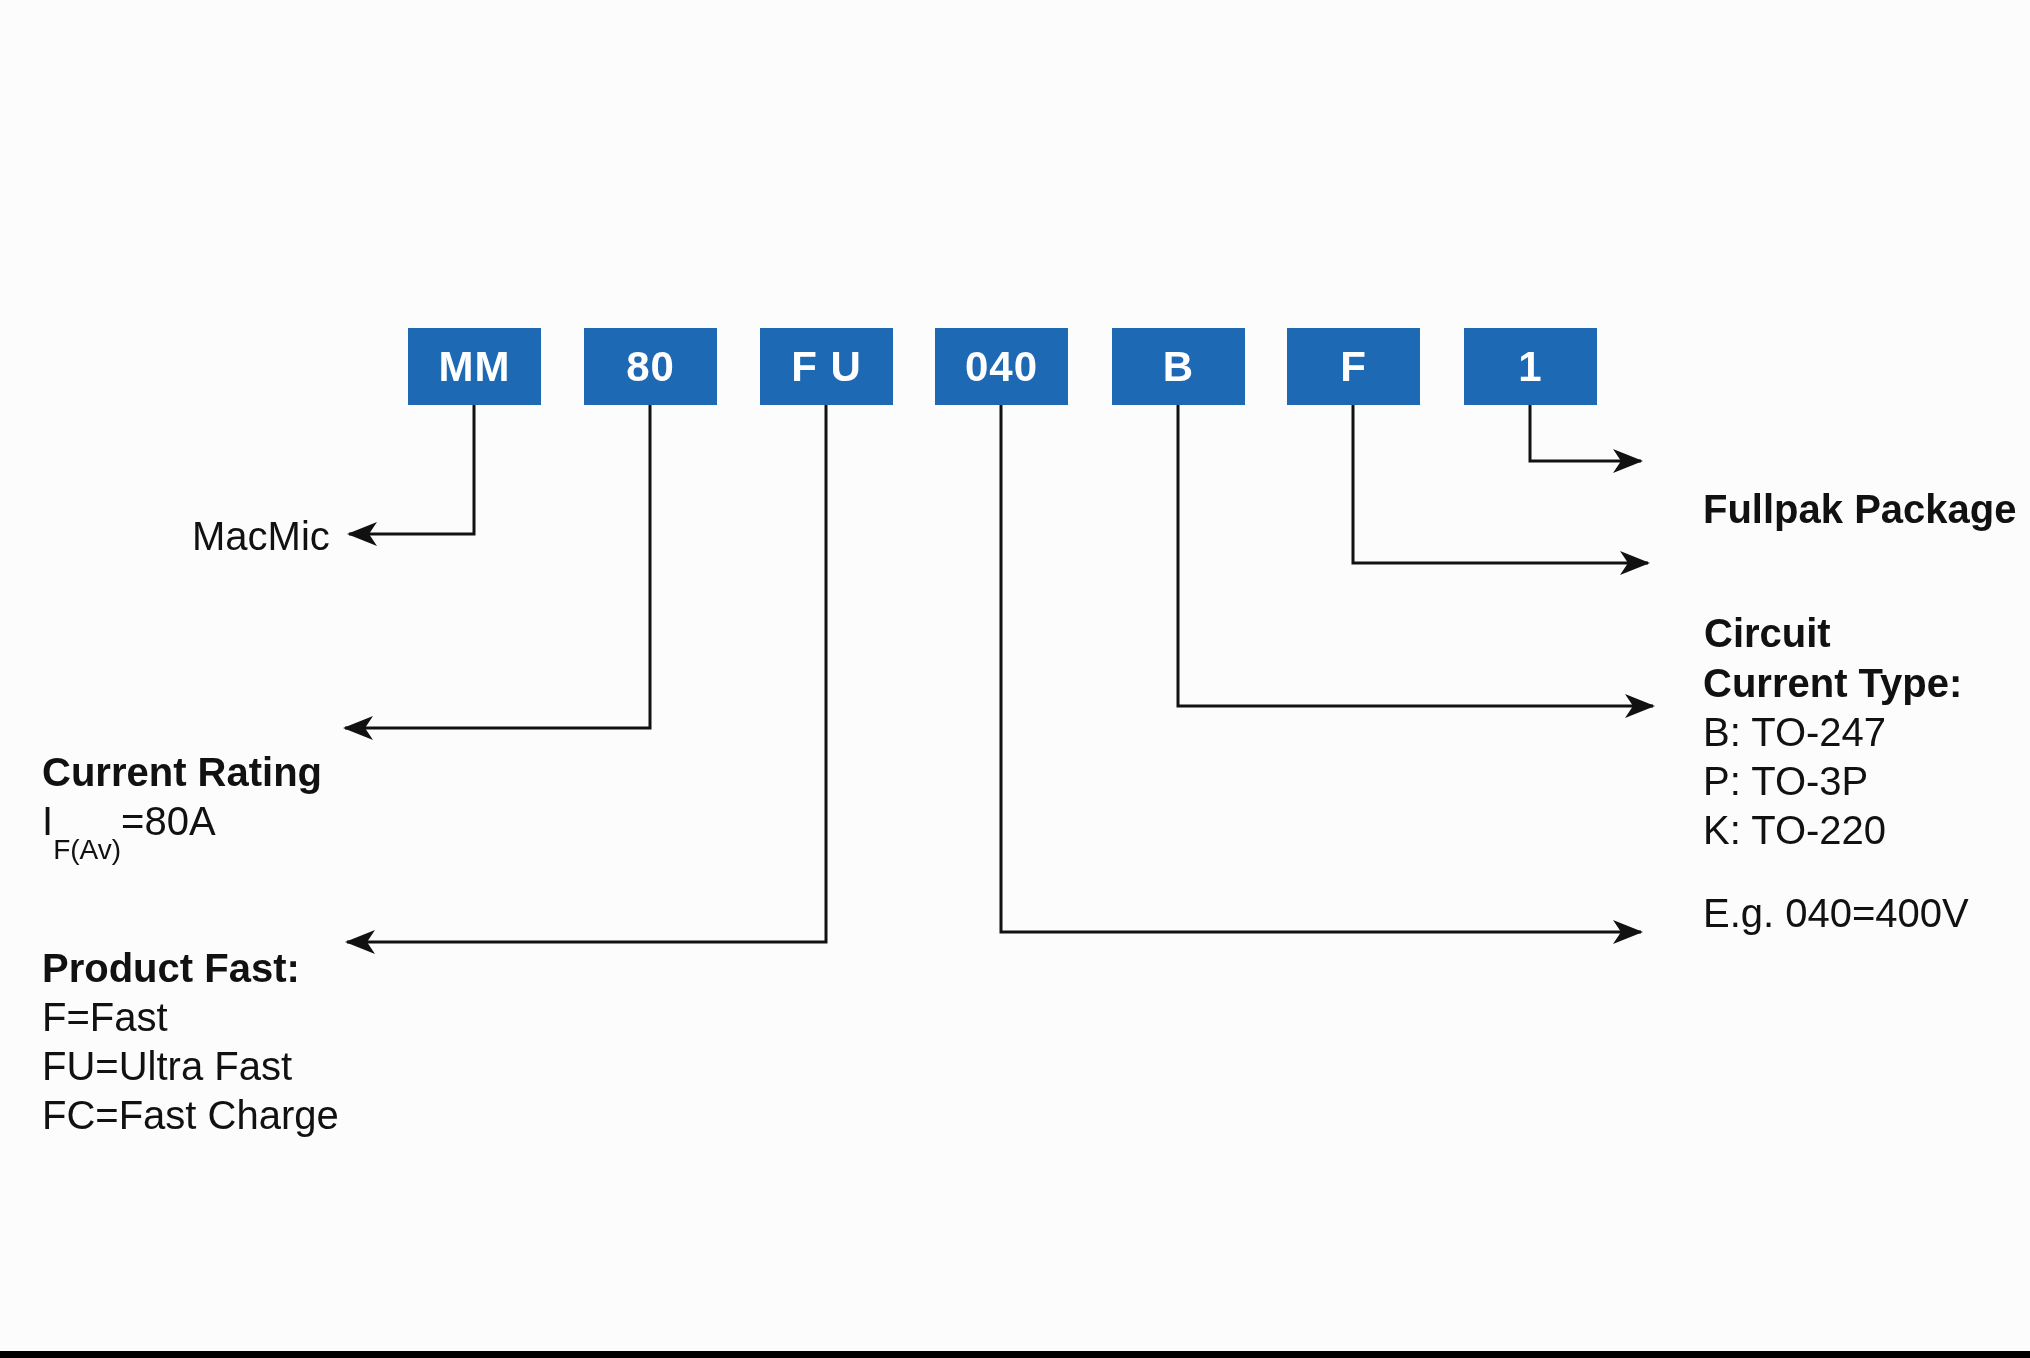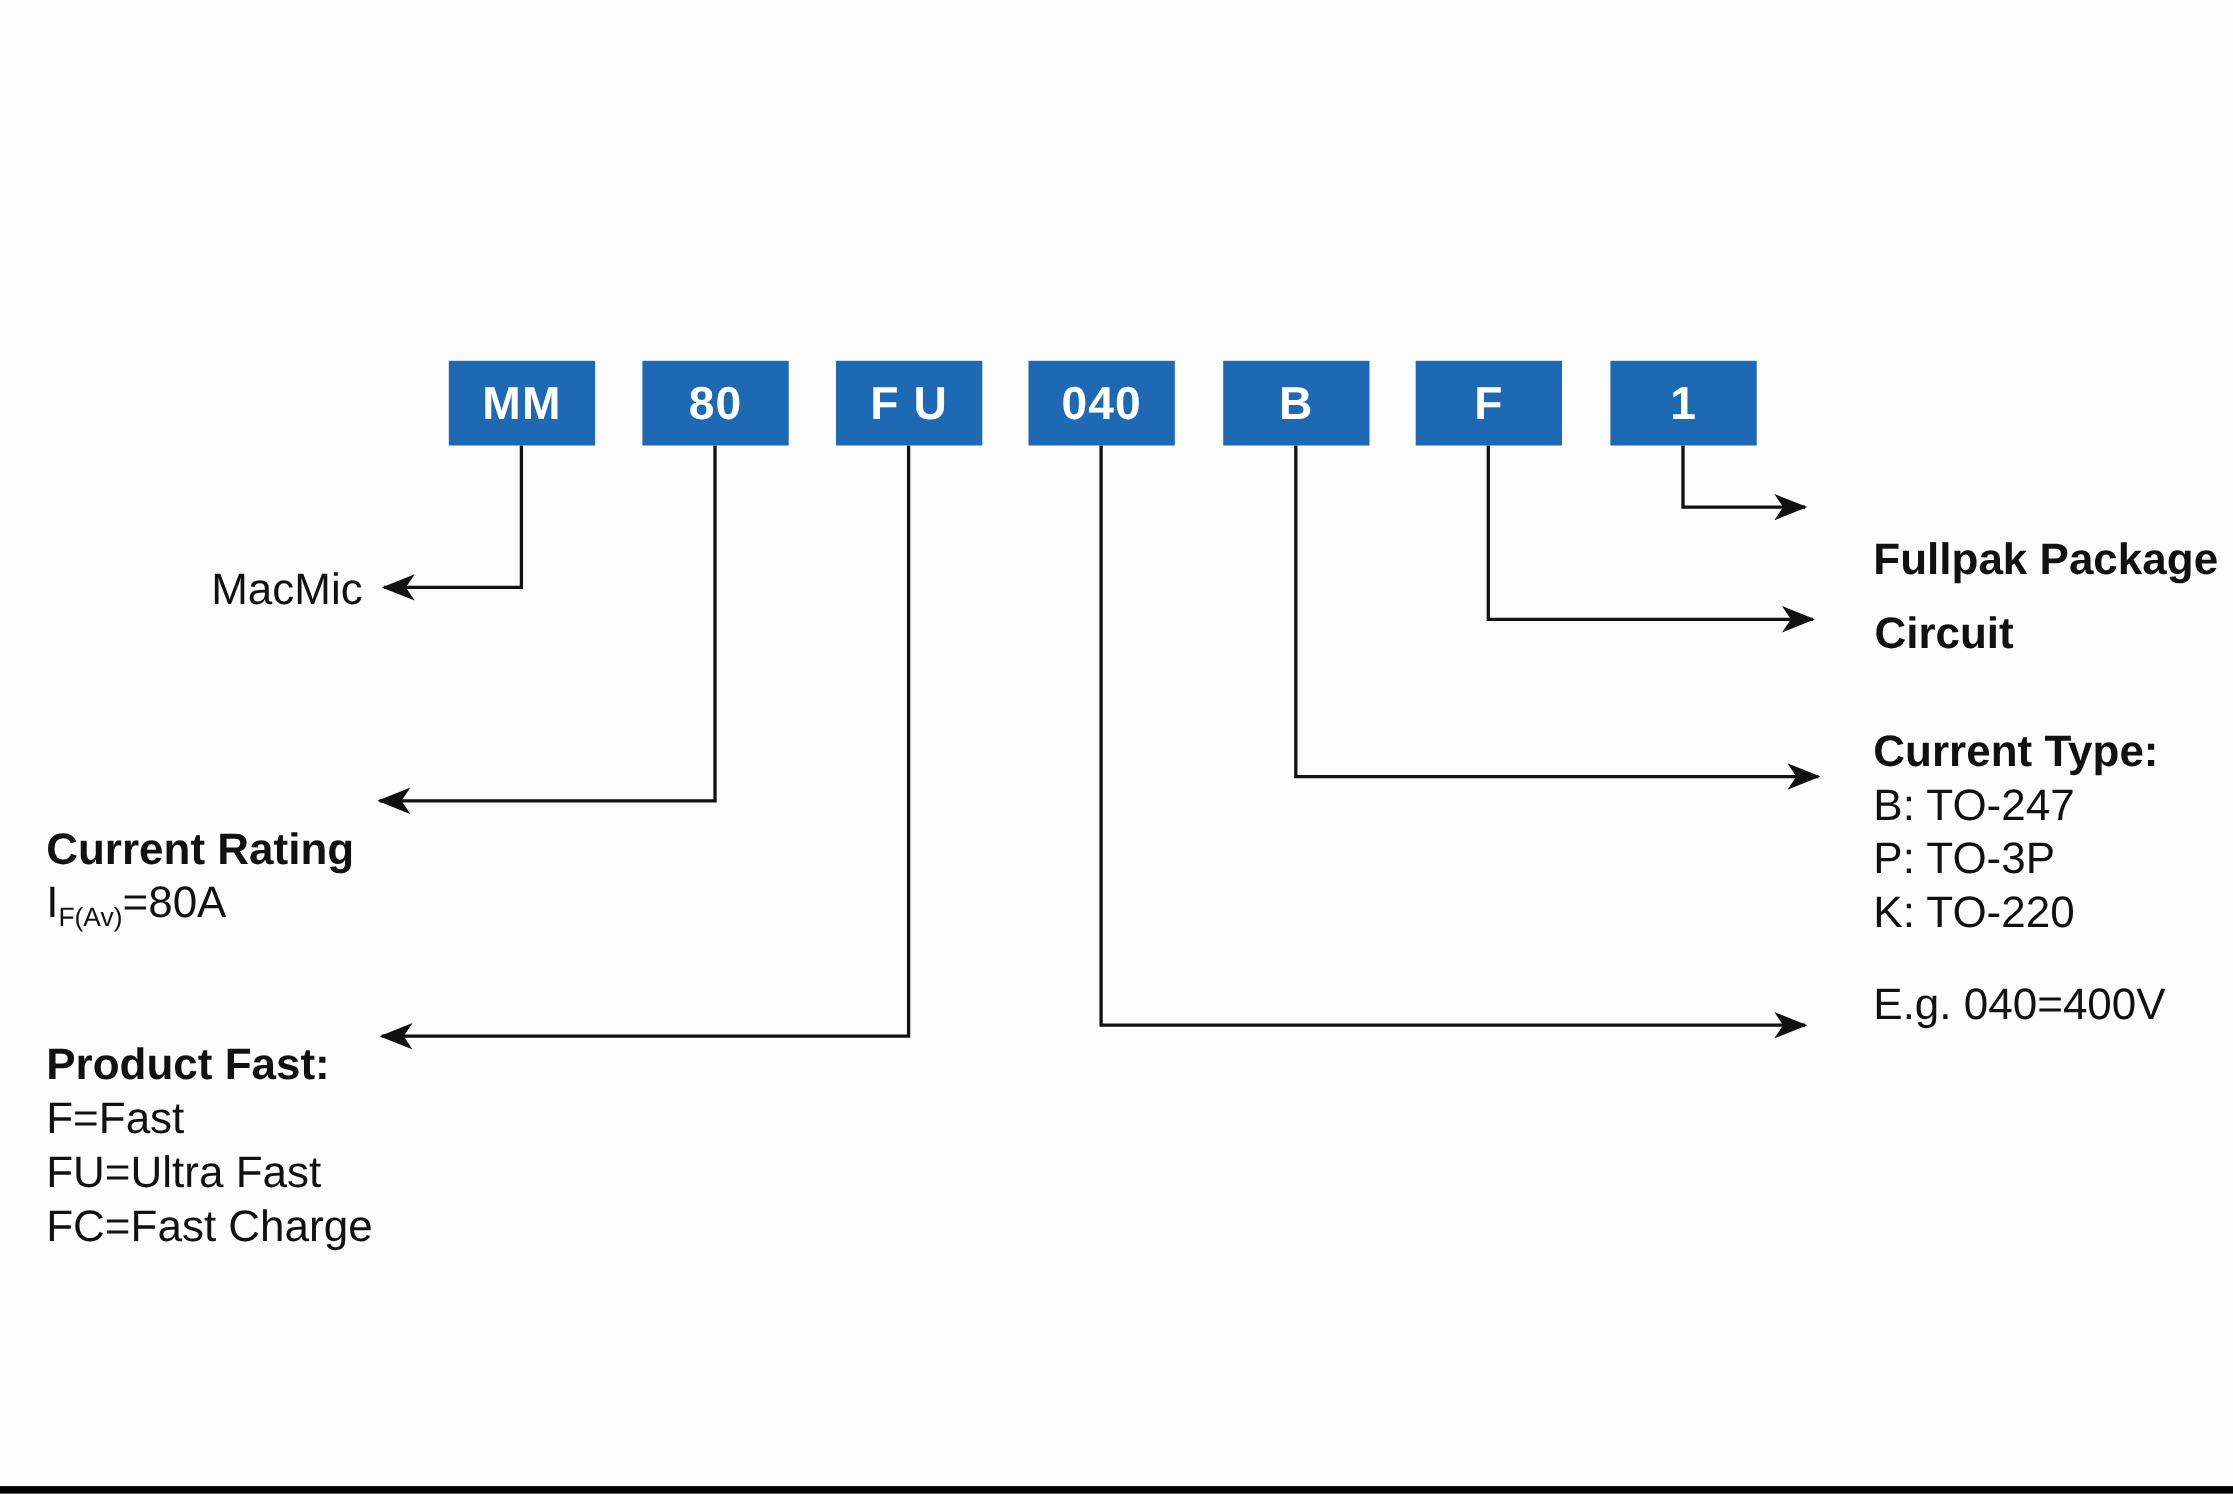--- a/index.html
+++ b/index.html
@@ -34,23 +34,23 @@
     letter-spacing: 1px;
   }
   .lbl {
     position: absolute;
     font-size: 40px;
     line-height: 49px;
     white-space: nowrap;
   }
   .bold { font-weight: bold; margin-top: 44px; }
   .sub-script {
-    font-size: 24px;
+    font-size: 28px;
     position: relative;
-    top: 8px;
+    top: 24px;
   }
   .bottom-bar {
     position: absolute;
     left: 0;
     bottom: 0;
     width: 100%;
     height: 7px;
     background: #000000;
   }
 </style>
@@ -91,21 +91,21 @@
 
   <div class="lbl" style="left:42px; top:900px;">
     <div class="bold">Product Fast:</div>
     <div>F=Fast</div>
     <div>FU=Ultra Fast</div>
     <div>FC=Fast Charge</div>
   </div>
 
   <div class="lbl bold" style="left:1703px; top:441px;">Fullpak Package</div>
 
-  <div class="lbl bold" style="left:1704px; top:508px;text-align:right;">Circuit</div>
+  <div class="lbl bold" style="left:1704px; top:565px;text-align:right;">Circuit</div>
 
   <div class="lbl" style="left:1703px; top:615px;">
     <div class="bold">Current Type:</div>
     <div>B: TO-247</div>
     <div>P: TO-3P</div>
     <div>K: TO-220</div>
   </div>
 
   <div class="lbl" style="left:1703px; top:889px;">
     <div>E.g. 040=400V</div>

